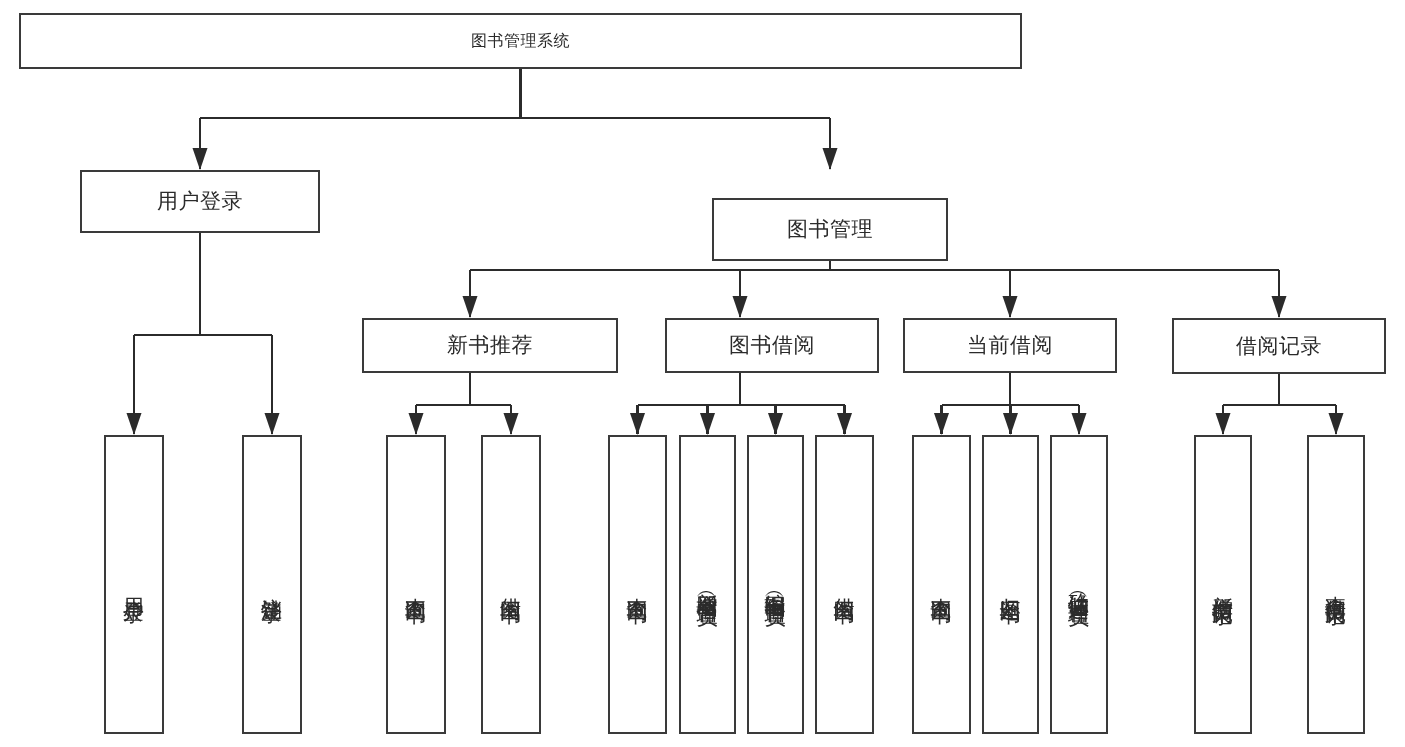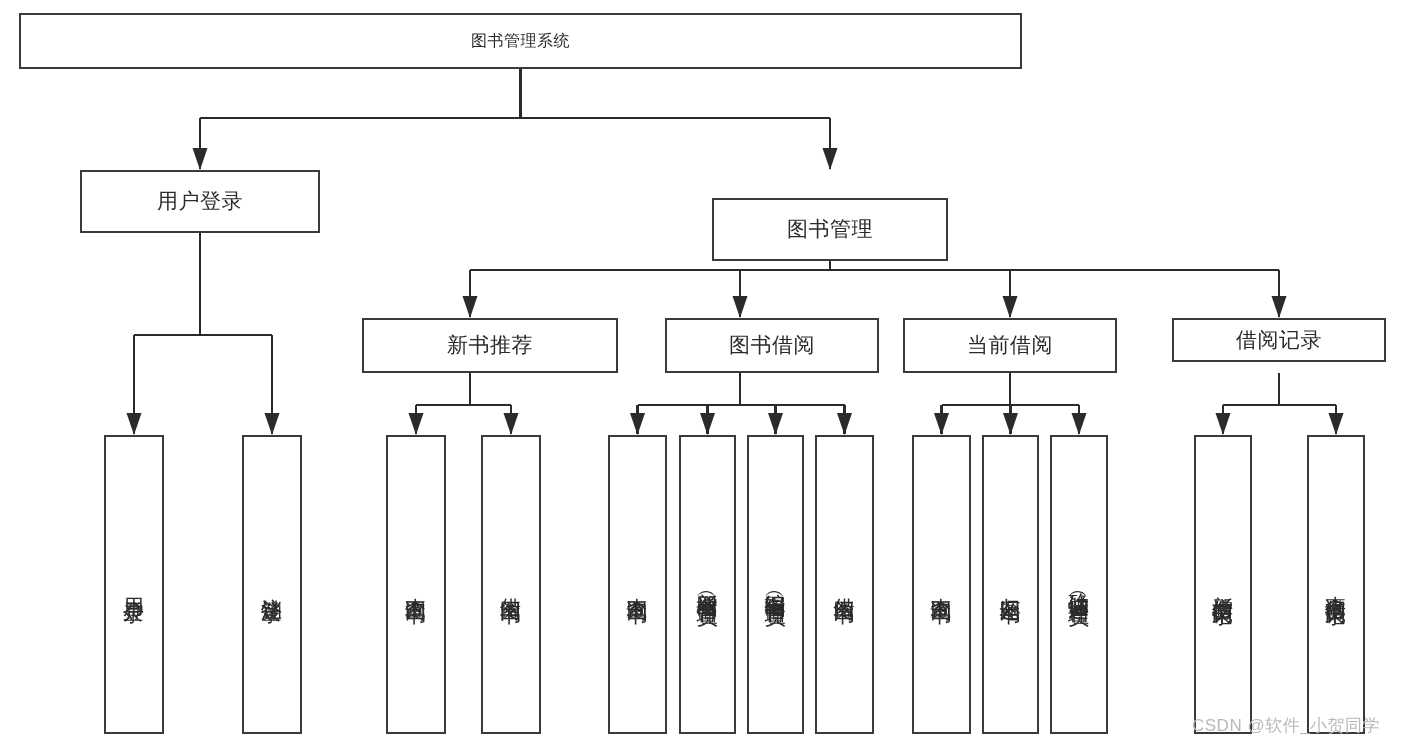--- a/index.html
+++ b/index.html
@@ -139,21 +139,21 @@
       </div>
       <div class="node horizontal" style="left: 362px; top: 318px; width: 256px; height: 55px; border-color: rgb(58, 58, 58); background: rgb(255, 255, 255);">
         <span class="label">新书推荐</span>
       </div>
       <div class="node horizontal" style="left: 633px; top: 318px; width: 214px; height: 55px; border-color: rgb(58, 58, 58); background: rgb(255, 255, 255); margin-left: 32px;">
         <span class="label">图书借阅</span>
       </div>
       <div class="node horizontal" style="left: 903px; top: 318px; width: 214px; height: 55px; border-color: rgb(58, 58, 58); background: rgb(255, 255, 255);">
         <span class="label">当前借阅</span>
       </div>
-      <div class="node horizontal" style="left: 1172px; top: 318px; width: 214px; height: 44px; border-color: rgb(58, 58, 58); background: rgb(255, 255, 255);">
+      <div class="node horizontal" style="left: 1172px; top: 318px; width: 214px; height: 56px; border-color: rgb(58, 58, 58); background: rgb(255, 255, 255);">
         <span class="label">借阅记录</span>
       </div>
       <div class="node vertical" style="left: 104px; top: 435px; width: 60px; height: 299px; border-color: rgb(58, 58, 58); background: rgb(255, 255, 255);">
         <span class="label" style="font-size: 21px; letter-spacing: 2px;">用户登录</span>
       </div>
       <div class="node vertical" style="left: 242px; top: 435px; width: 60px; height: 299px; border-color: rgb(58, 58, 58); background: rgb(255, 255, 255);">
         <span class="label" style="font-size: 21px; letter-spacing: 2px;">注销登录</span>
       </div>
       <div class="node vertical" style="left: 386px; top: 435px; width: 60px; height: 299px; border-color: rgb(58, 58, 58); background: rgb(255, 255, 255);">
         <span class="label" style="font-size: 21px; letter-spacing: 2px;">查询图书</span>
@@ -182,14 +182,13 @@
       <div class="node vertical" style="left: 1050px; top: 435px; width: 58px; height: 299px; border-color: rgb(58, 58, 58); background: rgb(255, 255, 255);">
         <span class="label" style="font-size: 21px; letter-spacing: 2px;">确认归还（管理员）</span>
       </div>
       <div class="node vertical" style="left: 1194px; top: 435px; width: 58px; height: 299px; border-color: rgb(58, 58, 58); background: rgb(255, 255, 255);">
         <span class="label" style="font-size: 21px; letter-spacing: 2px;">新增借阅记录</span>
       </div>
       <div class="node vertical" style="left: 1307px; top: 435px; width: 58px; height: 299px; border-color: rgb(58, 58, 58); background: rgb(255, 255, 255);">
         <span class="label" style="font-size: 21px; letter-spacing: 2px;">查询借阅记录</span>
       </div>
     </div>
-  <div class="watermark" style="left: 1192px; top: 714px; color: rgb(185, 185, 185);">CSDN @软件_小贺同学</div>
 </div>
 
 </body></html>

